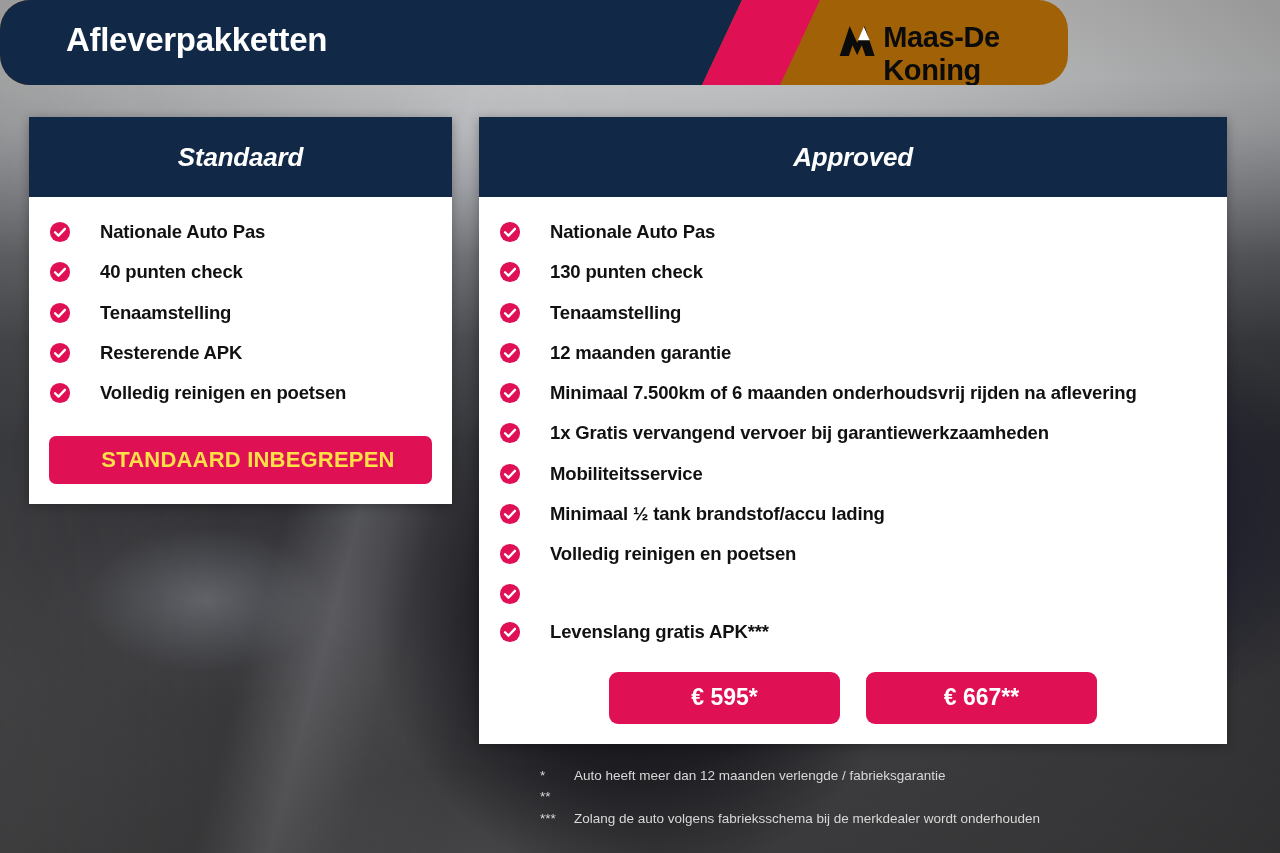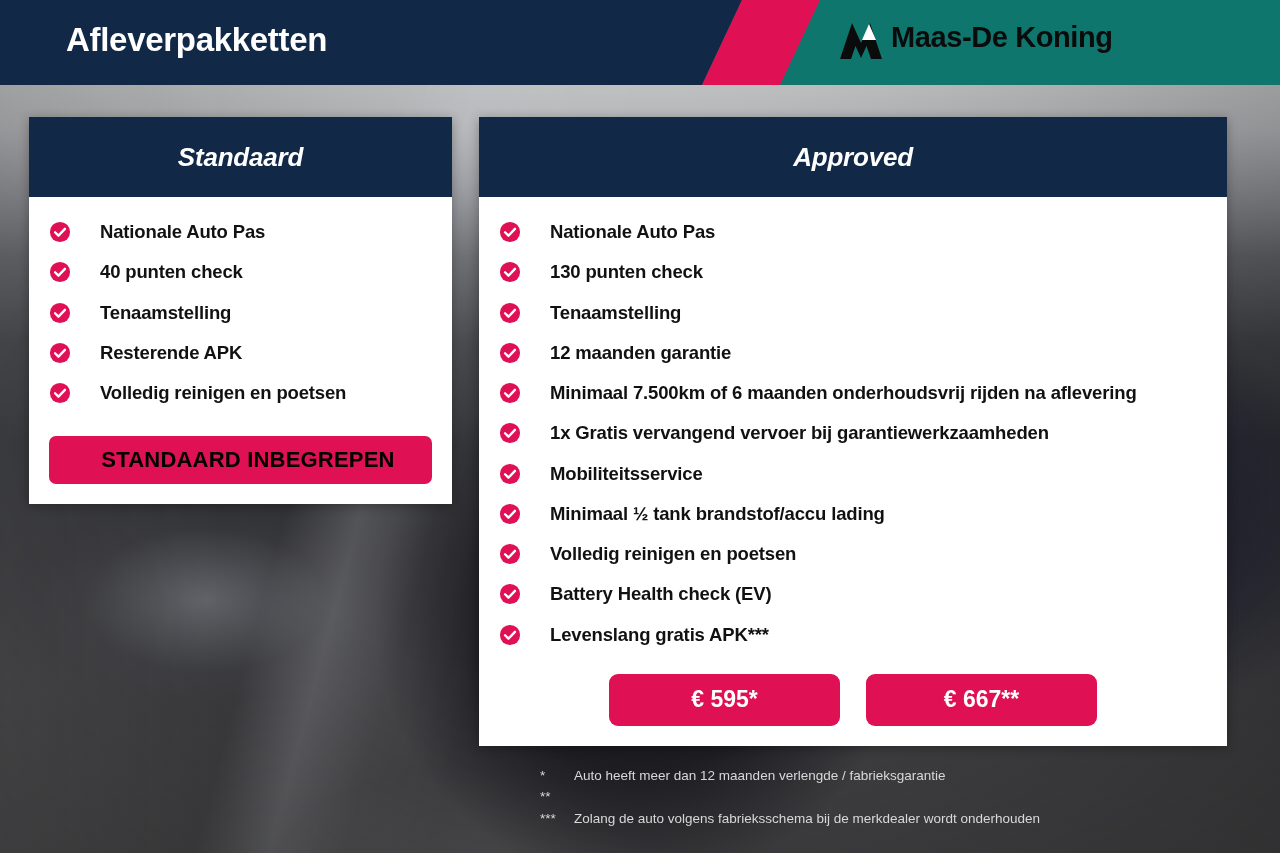--- a/index.html
+++ b/index.html
@@ -39,25 +39,26 @@
     opacity: .9;
   }
   .bg-vignette {
     background: radial-gradient(ellipse 900px 600px at 640px 430px, rgba(0,0,0,0) 45%, rgba(0,0,0,0.28) 100%);
   }
 
   
   .header {
     position: absolute;
     top: 0; left: 0;
-    width: 1280px;
+    width: 1068px;
     height: 85px;
     z-index: 5;
-    background: #0f766e;
+    background: #a16207;
     overflow: hidden;
+    border-radius: 30px;
   }
   .header-navy {
     position: absolute;
     top: 0; left: 0;
     width: 760px;
     height: 85px;
     background: #122847;
     clip-path: polygon(0 0, 742px 0, 702px 100%, 0 100%);
   }
   .header-pink {
@@ -153,21 +154,21 @@
     color: #111111;
     line-height: 1.42;
     letter-spacing: -0.15px;
   }
 
   .cta {
     display: block;
     width: 100%;
     margin-top: 30px;
     background: #e01055;
-    color: #000000;
+    color: #fde047;
     border: none;
     border-radius: 7px;
     height: 48px;
     font-family: "Liberation Sans", sans-serif;
     font-size: 22px;
     font-weight: 700;
     letter-spacing: 0.2px;
     cursor: pointer;
     padding-left: 15px;
   }
@@ -347,21 +348,20 @@
                 <circle cx="12" cy="12" r="11" fill="#e01055"></circle>
                 <path d="M6.6 12.3 L10.3 16 L17.4 8.6" stroke="#ffffff" stroke-width="2.6" fill="none" stroke-linecap="round" stroke-linejoin="round"></path>
               </svg>
             <span class="feature-label">Volledig reinigen en poetsen</span>
           </li>
           <li class="feature">
             <svg class="check-icon" viewBox="0 0 24 24">
                 <circle cx="12" cy="12" r="11" fill="#e01055"></circle>
                 <path d="M6.6 12.3 L10.3 16 L17.4 8.6" stroke="#ffffff" stroke-width="2.6" fill="none" stroke-linecap="round" stroke-linejoin="round"></path>
               </svg>
-            <span class="feature-label">Battery Health check (EV)</span>
           </li>
           <li class="feature">
             <svg class="check-icon" viewBox="0 0 24 24">
                 <circle cx="12" cy="12" r="11" fill="#e01055"></circle>
                 <path d="M6.6 12.3 L10.3 16 L17.4 8.6" stroke="#ffffff" stroke-width="2.6" fill="none" stroke-linecap="round" stroke-linejoin="round"></path>
               </svg>
             <span class="feature-label">Levenslang gratis APK***</span>
           </li>
         </ul>
 

